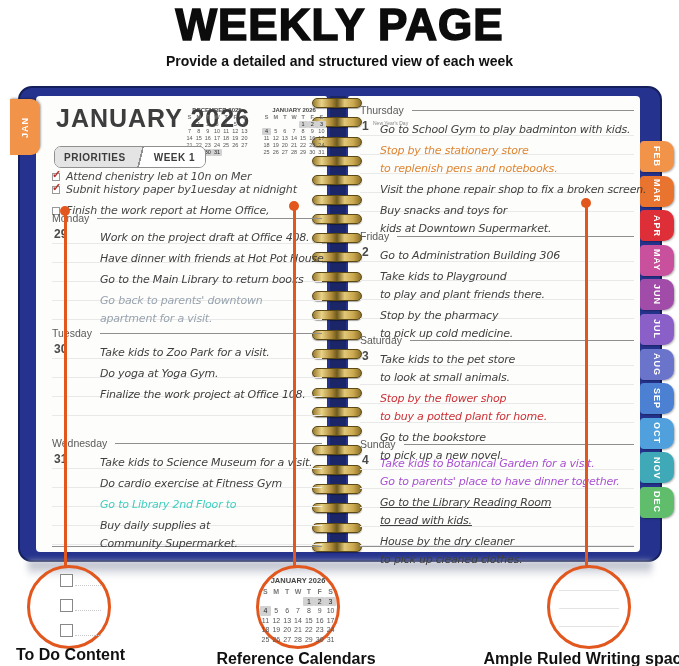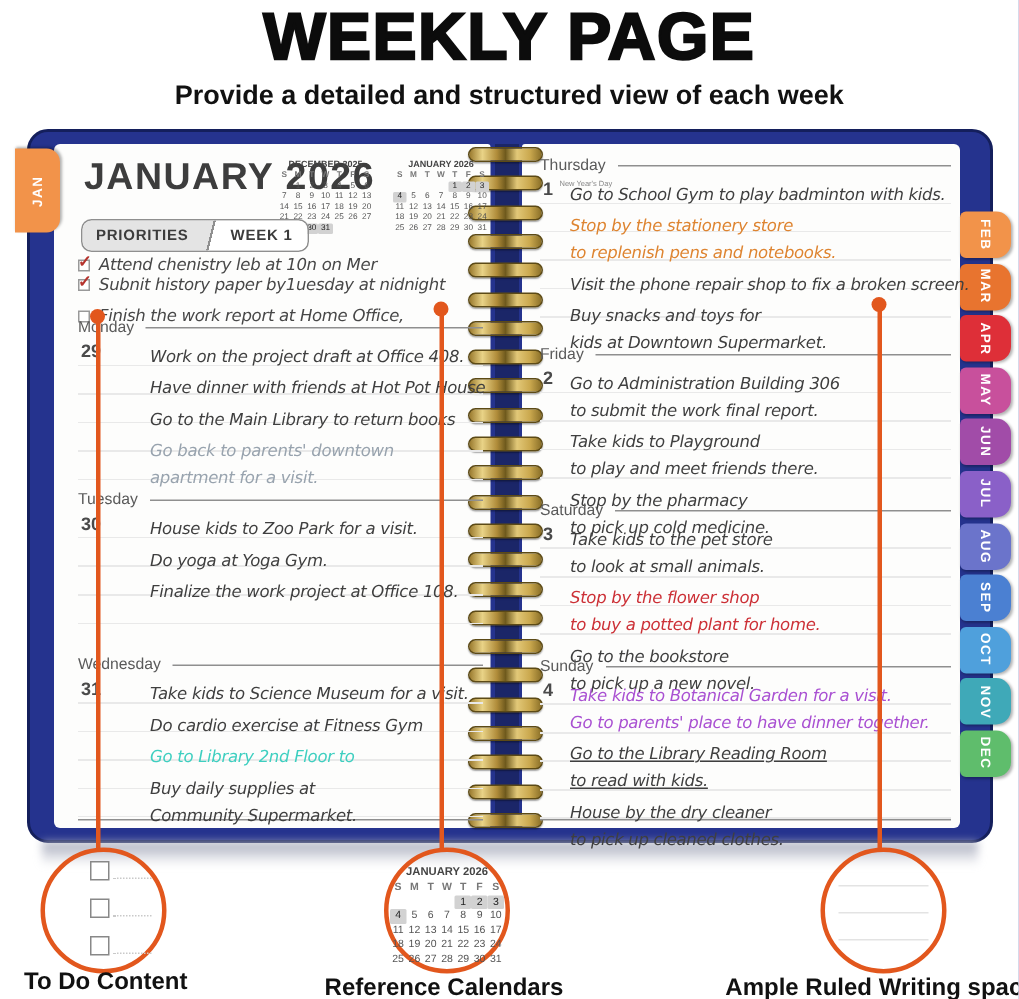--- a/index.html
+++ b/index.html
@@ -4,21 +4,21 @@
 <style>
   html,body { margin:0; padding:0; background:#fff; }
   .stage { position:relative; width:679px; height:666px; overflow:hidden; background:#fff;
            font-family:"Liberation Sans", sans-serif; }
 
   
   .title { position:absolute; top:0px; left:0; width:100%; text-align:center;
            font-size:44px; font-weight:700; letter-spacing:1px; color:#0c0c0c;
            -webkit-text-stroke:1.6px #0c0c0c; }
   .subtitle { position:absolute; top:53px; left:0; width:100%; text-align:center;
-              font-size:18px; font-weight:700; color:#111; }
+              font-size:14px; font-weight:700; color:#111; }
 
   
   .cover { position:absolute; left:18px; top:86px; width:644px; height:476px;
            background:#25338E; border:2px solid #141f5c; border-radius:14px; box-sizing:border-box; }
   .shadow { position:absolute; left:28px; top:561px; width:624px; height:16px;
             background:linear-gradient(#a9adbd, rgba(255,255,255,0)); filter:blur(3px); z-index:1; }
   .page { position:absolute; top:96px; height:456px; background:#fdfdfc; z-index:2; }
   .page-left  { left:36px;  width:291px; border-radius:4px 2px 2px 4px; }
   .page-right { left:348px; width:292px; border-radius:2px 4px 4px 2px; }
   .spine { position:absolute; left:330px; top:96px; width:16px; height:456px; background:#1b2668; z-index:3; }
@@ -286,21 +286,21 @@
         </div>
       </div>
       <div class="day-head" style="left: 52px; top: 327px; width: 270px;">
         <span class="day-label">Tuesday</span>
         <span class="day-line"></span>
       </div>
       <div class="day-body" style="left: 52px; top: 341px; width: 270px; height: 92px;">
         <span class="date">30</span>
         <div class="entries" style="left: 48px;">
           <div class="entry hand" style="color: rgb(63, 63, 63);">
-            <div class="eline">House kids to Zoo Park for a visit.</div>
+            <div class="eline">Take kids to Zoo Park for a visit.</div>
           </div>
           <div class="entry hand" style="color: rgb(63, 63, 63);">
             <div class="eline">Do yoga at Yoga Gym.</div>
           </div>
           <div class="entry hand" style="color: rgb(63, 63, 63);">
             <div class="eline">Finalize the work project at Office 108.</div>
           </div>
         </div>
       </div>
       <div class="day-head" style="left: 52px; top: 437px; width: 270px;">
@@ -353,25 +353,24 @@
       </div>
       <div class="day-head" style="left: 360px; top: 230px; width: 274px;">
         <span class="day-label">Friday</span>
         <span class="day-line"></span>
       </div>
       <div class="day-body" style="left: 360px; top: 244px; width: 274px; height: 88px;">
         <span class="date">2</span>
         <div class="entries" style="left: 20px;">
           <div class="entry hand" style="color: rgb(63, 63, 63);">
             <div class="eline">Go to Administration Building 306</div>
-            <div class="eline">to submit the work final report.</div>
           </div>
           <div class="entry hand" style="color: rgb(63, 63, 63);">
             <div class="eline">Take kids to Playground</div>
-            <div class="eline">to play and meet friends there.</div>
+            <div class="eline">to play and plant friends there.</div>
           </div>
           <div class="entry hand" style="color: rgb(63, 63, 63);">
             <div class="eline">Stop by the pharmacy</div>
             <div class="eline">to pick up cold medicine.</div>
           </div>
         </div>
       </div>
       <div class="day-head" style="left: 360px; top: 334px; width: 274px;">
         <span class="day-label">Saturday</span>
         <span class="day-line"></span>

